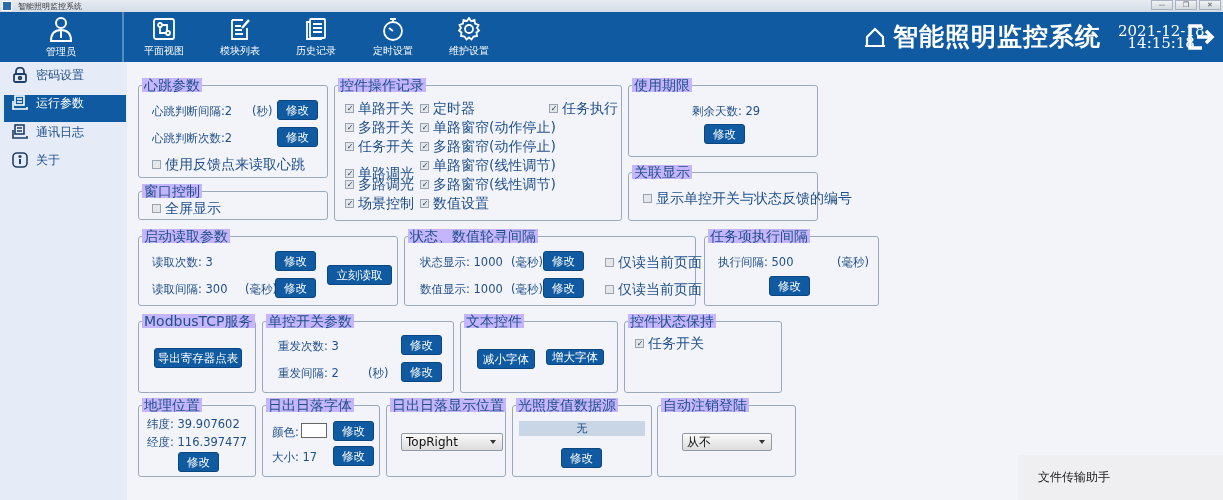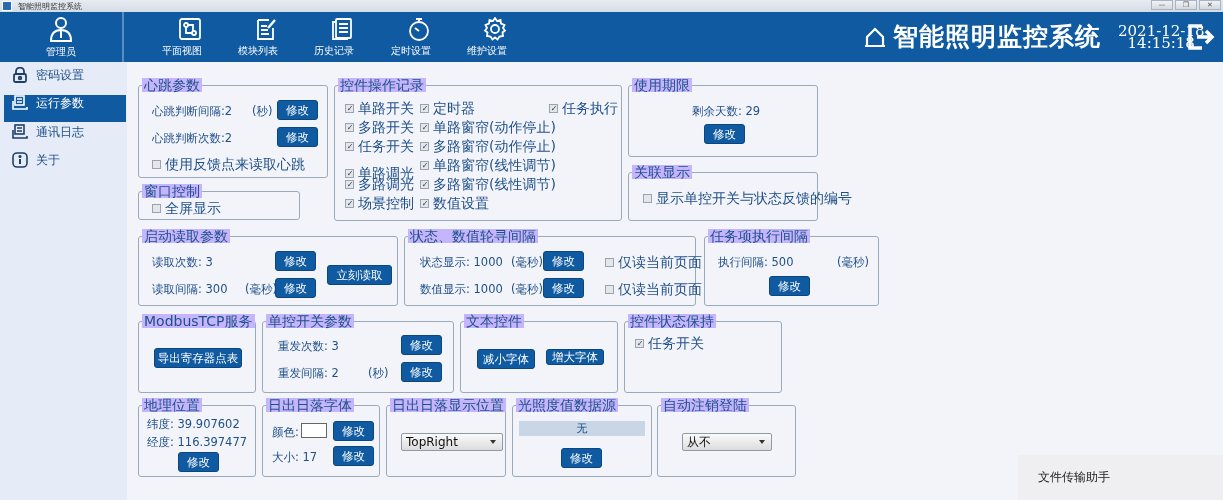--- a/index.html
+++ b/index.html
@@ -5,21 +5,21 @@
 * { box-sizing: border-box; margin: 0; padding: 0; }
 html, body { width: 1223px; height: 500px; overflow: hidden; font-family: "DejaVu Sans", "Liberation Sans", sans-serif; font-size: 12px; color: #1f4f8a; background: #f3f4f9; }
 .titlebar { position: absolute; left: 0; top: 0; width: 1223px; height: 12px; background: linear-gradient(#e7ecf2, #d4dce6); display: flex; align-items: center; }
 .titlebar .app-icon { width: 10px; height: 10px; margin-left: 2px; background: #2a6bb0; border: 1px solid #fff; }
 .titlebar .title { margin-left: 6px; font-size: 8px; color: #333; }
 .win-controls { position: absolute; right: 2px; top: 0; display: flex; gap: 2px; }
 .win-btn { width: 22px; height: 10px; background: linear-gradient(#f1f3f6,#d4d9df); border: 1px solid #aab3bf; font-size: 7px; color: #555; text-align: center; line-height: 8px; }
 
 .header { position: absolute; left: 0; top: 12px; width: 1223px; height: 50px; background: #0f5aa1; color: #fff; }
 .nav-user { position: absolute; left: 0; top: 0; width: 124px; height: 50px; display: flex; flex-direction: column; align-items: center; justify-content: center; border-right: 2px solid #5b8cbf; }
-.nav-item { position: absolute; top: 0; width: 76px; height: 50px; display: flex; flex-direction: column; align-items: flex-end; justify-content: center; }
+.nav-item { position: absolute; top: 0; width: 76px; height: 50px; display: flex; flex-direction: column; align-items: center; justify-content: center; }
 .nav-label { font-size: 10px; margin-top: 3px; color: #fff; }
 .nav-icon svg { display: block; }
 .brand { position: absolute; left: 863px; top: 8px; display: flex; align-items: center; }
 .brand .home-icon svg { display:block; }
 .brand .brand-title { font-size: 25px; font-weight: bold; margin-left: 6px; letter-spacing: 1px; color: #fff; }
 .datetime { position: absolute; left: 1118px; top: 13px; font-family: "DejaVu Serif", serif; font-size: 15px; text-align: center; line-height: 12px; color: #fff; }
 .logout-icon { position: absolute; left: 1186px; top: 11px; }
 
 .sidebar { position: absolute; left: 0; top: 62px; width: 127px; height: 438px; background: #e5ebf7; }
 .side-item { position: absolute; left: 4px; width: 122px; height: 27px; display: flex; align-items: flex-start; padding-left: 8px; color: #1f4f8a; font-size: 12px; }
@@ -190,21 +190,21 @@
     <span class="txt" style="left:113px;top:18px">(秒)</span>
     <div class="btn" style="left:138px;top:14px;width:41px;height:20px">修改</div>
     <span class="txt" style="left:13px;top:45px">心跳判断次数:2</span>
     <div class="btn" style="left:138px;top:41px;width:41px;height:20px">修改</div>
     <div class="cb" style="left:13px;top:71px">
       <span class="box"></span>
       <span>使用反馈点来读取心跳</span>
     </div>
   </div>
 
-  <div class="group" style="left:11px;top:129px;width:162px;height:29px">
+  <div class="group" style="left:11px;top:129px;width:190px;height:29px">
     <span class="group-title">窗口控制</span>
     <div class="cb" style="left:13px;top:9px">
       <span class="box"></span>
       <span>全屏显示</span>
     </div>
   </div>
 
   <div class="group" style="left:207px;top:23px;width:288px;height:136px">
     <span class="group-title">控件操作记录</span>
     <div class="cb" style="left:10px;top:15px">

